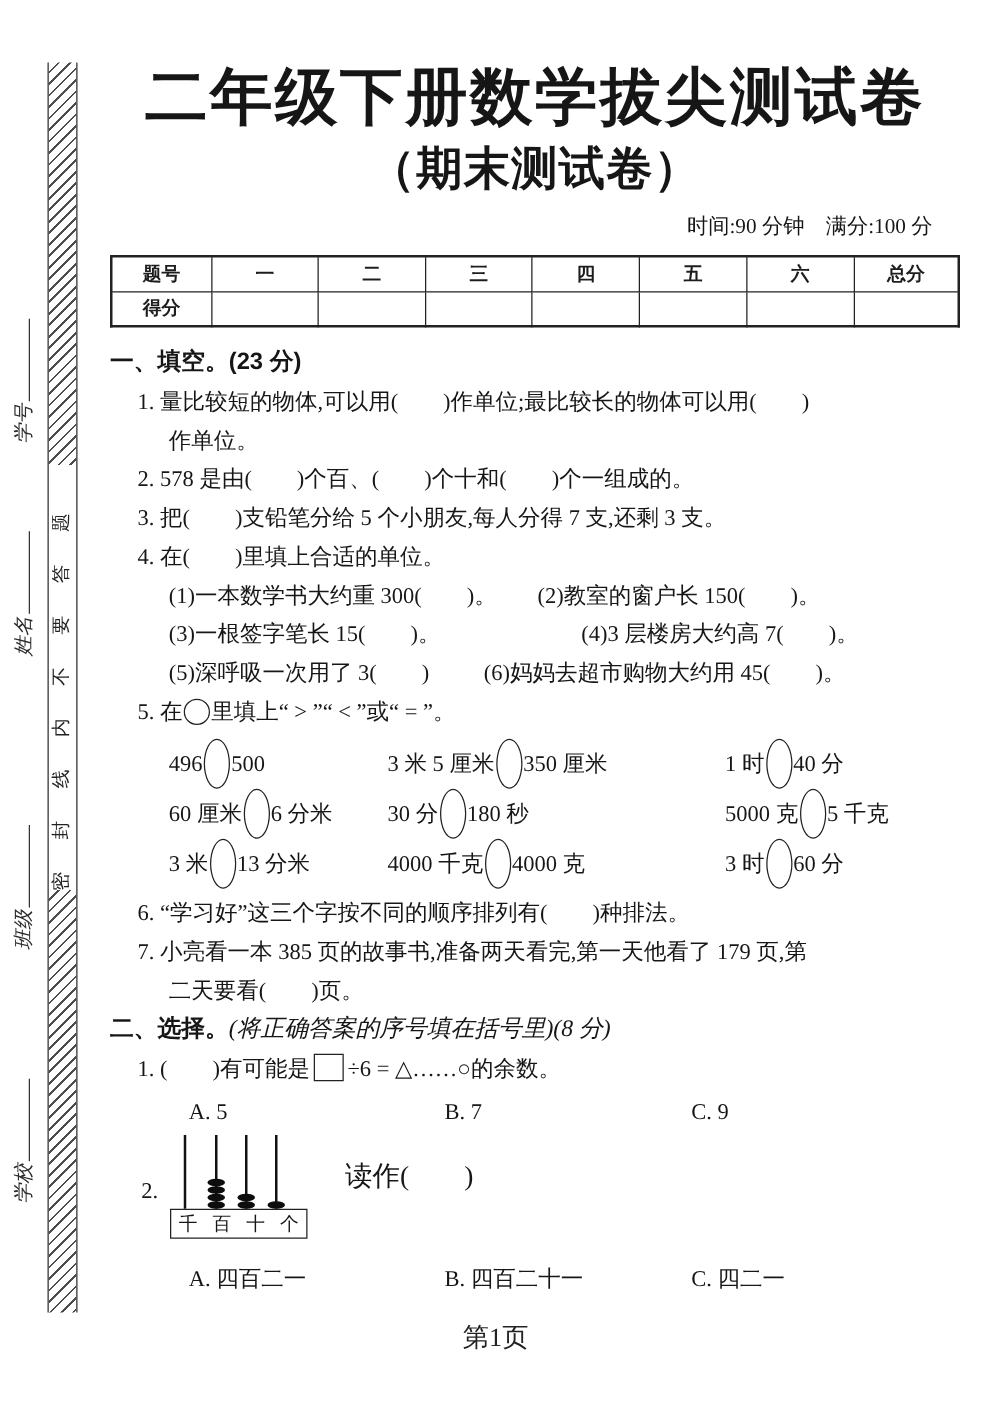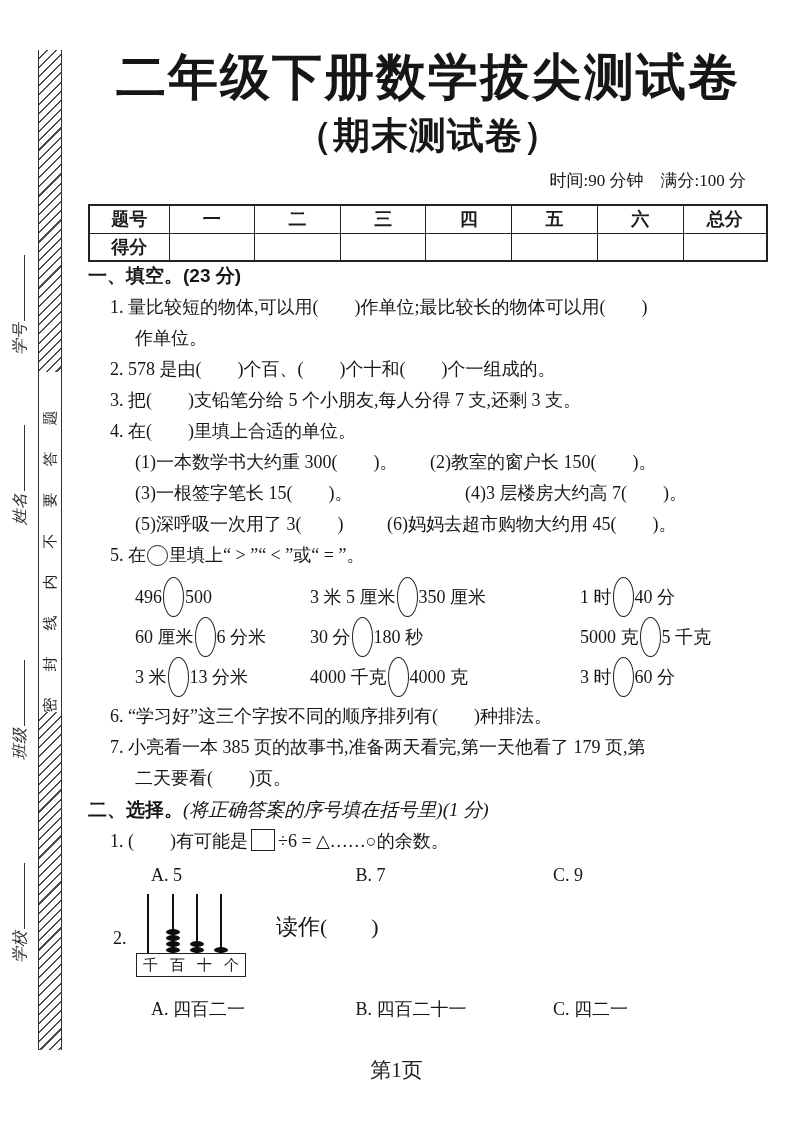--- a/index.html
+++ b/index.html
@@ -32,24 +32,24 @@
            font-weight:700; letter-spacing:2px; }
   .subtitle { margin-top:4px; text-align:center; font-size:37px; line-height:52px;
               font-weight:700; letter-spacing:1px; }
   .info-line { margin-top:6px; font-size:17px; line-height:26px; text-align:right;
                padding-right:22px; }
 
   table.score { margin-top:10px; width:680px; border-collapse:collapse;
                 border:2px solid #222; table-layout:fixed;
                 font-family:"Liberation Sans","DejaVu Sans",sans-serif; }
   table.score td { border:1px solid #222; height:28px; text-align:center;
-                   font-size:18px; font-weight:600; color:#1c1c1c; }
+                   font-size:15px; font-weight:600; color:#1c1c1c; }
   td.c-first { width:80px; } td.c-last { width:84px; }
 
-  .sec-head { margin-top:0; font-size:19px; line-height:28px; font-weight:700;
+  .sec-head { margin-top:14px; font-size:19px; line-height:28px; font-weight:700;
               font-family:"Liberation Sans","DejaVu Sans",sans-serif; }
   .sec-note { font-weight:400; font-style:italic; font-family:"Liberation Serif",serif; }
 
   .qline { font-size:18px; line-height:31px; padding-left:22px; white-space:nowrap; }
   .qcont { padding-left:47px; }
   .subrow { display:flex; font-size:18px; line-height:31px; padding-left:47px;align-items:flex-end; }
   .subrow .sub-a { width:295px; } .subrow .sub-b { flex:1; }
   .row34 .sub-a { width:330px; }
   .row56 .sub-a { width:252px; }
 
@@ -162,21 +162,21 @@
       <span>5000 克<span class="shape-circle"></span>5 千克</span>
       <span>3 米<span class="shape-circle"></span>13 分米</span>
       <span>4000 千克<span class="shape-circle"></span>4000 克</span>
       <span>3 时<span class="shape-circle"></span>60 分</span>
     </div>
 
     <div class="qline" style="margin-top:4px;">6. “学习好”这三个字按不同的顺序排列有(　　)种排法。</div>
     <div class="qline">7. 小亮看一本 385 页的故事书,准备两天看完,第一天他看了 179 页,第</div>
     <div class="qline qcont">二天要看(　　)页。</div>
 
-    <div class="sec-head" style="margin-top:2px;"><span>二、选择。</span><span class="sec-note">(将正确答案的序号填在括号里)</span><span class="sec-note">(1 分)</span></div>
+    <div class="sec-head" style="margin-top:2px;"><span>二、选择。</span><span class="sec-note">(将正确答案的序号填在括号里)</span><span class="sec-note">(8 分)</span></div>
 
     <div class="qline" style="line-height:34px;">1. (　　)有可能是<span class="shape-box"></span>÷6 = △……○的余数。</div>
 
     <div class="opts">
       <span class="o1">A. 5</span>
       <span class="o2">B. 7</span>
       <span class="o3">C. 9</span>
     </div>
 
     <div class="q2-block">

